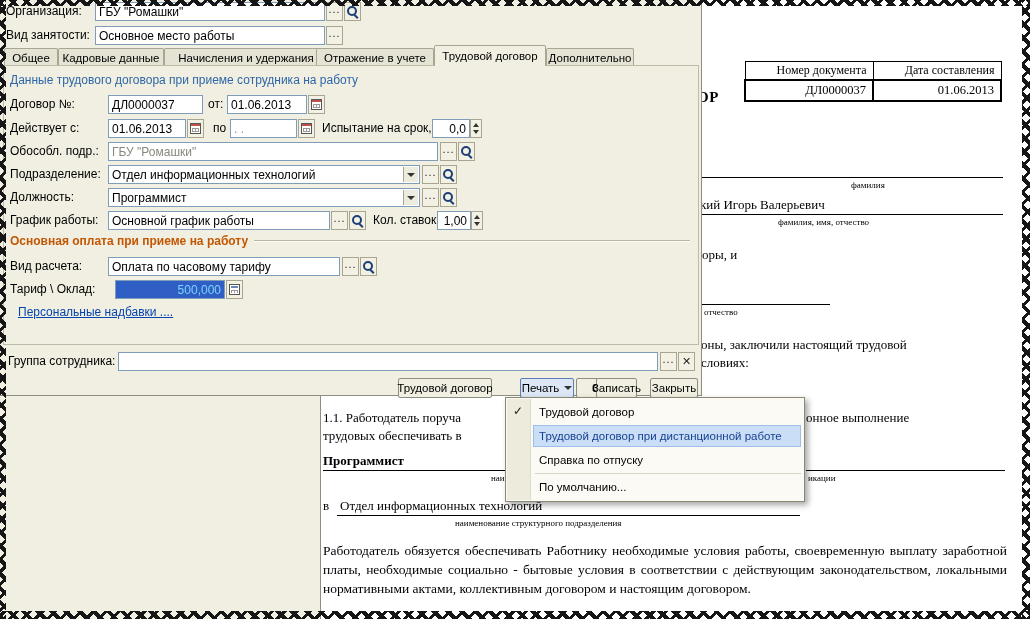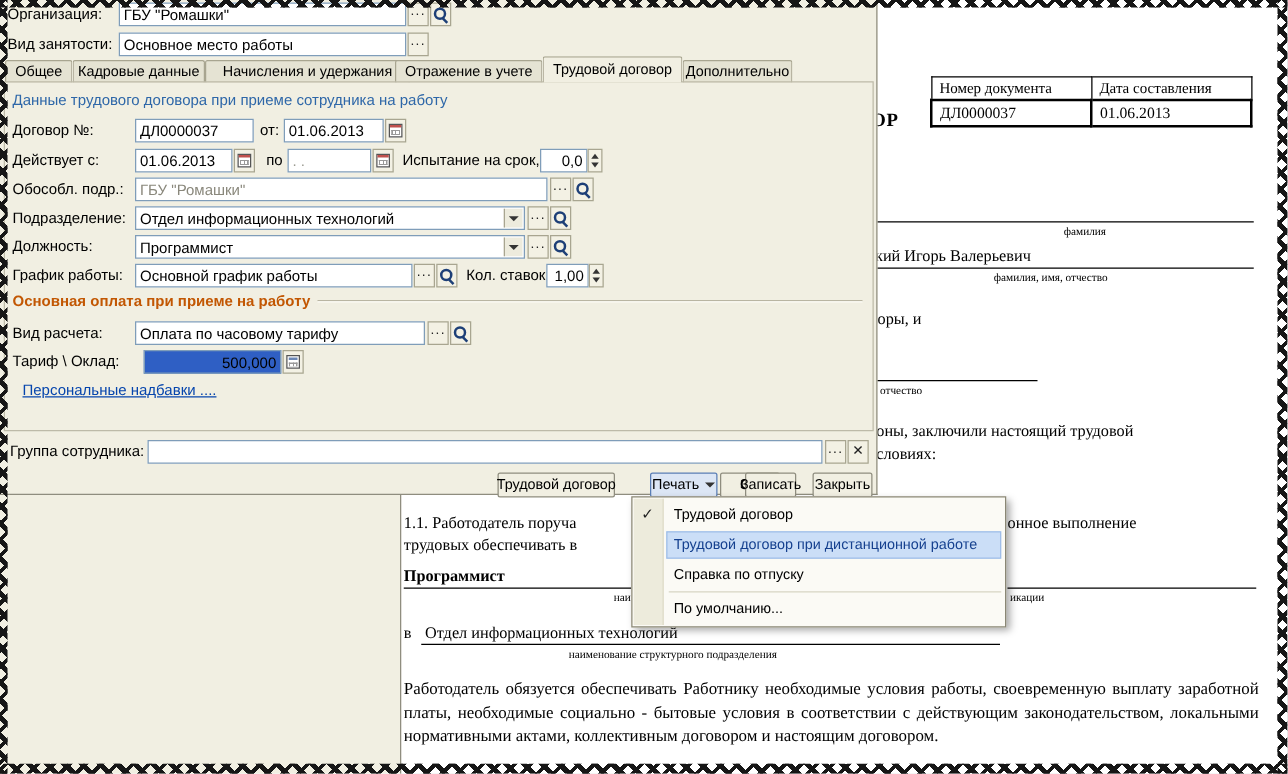--- a/index.html
+++ b/index.html
@@ -6,34 +6,34 @@
 body{margin:0;font-family:"Liberation Sans",sans-serif;background:#888}
 #screen{position:relative;width:1030px;height:619px;background:#fff;overflow:hidden}
 
 
 .doc{position:absolute;inset:0;background:#fff;font-family:"Liberation Serif",serif;color:#000}
 .dfrag{position:absolute;font-size:13px;white-space:nowrap}
 .dcap{position:absolute;font-size:9px;white-space:nowrap}
 .dline{position:absolute;height:1px;background:#000}
 .dpar{position:absolute;font-size:13.5px;line-height:19px;text-align:justify}
 .dtitle{position:absolute;font-weight:bold;font-size:15px;letter-spacing:.5px}
-table.dtbl{position:absolute;border-collapse:collapse;font-size:12px;text-align:left;background:#fff}
+table.dtbl{position:absolute;border-collapse:collapse;font-size:12px;text-align:right;background:#fff}
 .dtbl th{border:1px solid #000;font-weight:normal;padding:1px 6px;height:17px;width:128px}
 .dtbl td{border:2px solid #000;padding:2px 6px;font-size:12.5px;height:20px}
 
 
 .leftpanel{position:absolute;left:0;top:396px;width:321px;height:223px;background:#F1EFE2;border-right:1px solid #8f8d7f}
 
 
 .form{position:absolute;left:0;top:0;width:702px;height:396px;background:#F1EFE2;border-right:1px solid #8f8d7f;border-bottom:1px solid #8f8d7f;font-size:12px;z-index:10}
 .lbl{position:absolute;white-space:nowrap;font-size:12px;color:#000}
 .fld{position:absolute;height:19px;border:1px solid #7f9db9;background:#fff;display:flex;align-items:center;padding:0 3px;font-size:12px;white-space:nowrap;overflow:hidden}
 .fld.gray{color:#8a887c}
 .fld.dim{color:#9a9a90}
-.fld.sel{background:#2F5FC4;color:#000000;justify-content:flex-end}
+.fld.sel{background:#2F5FC4;color:#7dd3fc;justify-content:flex-end}
 .fld.num{justify-content:flex-end}
 .sbtn{position:absolute;width:17px;height:19px;border:1px solid #a8a590;background:#F3F1E4;display:flex;align-items:center;justify-content:center;cursor:pointer}
 .dots{font-size:11px;line-height:6px;letter-spacing:1px;padding-bottom:6px;color:#222}
 .lens{width:13px;height:13px;position:relative;display:inline-block}
 .lens::before{content:"";position:absolute;left:1px;top:1px;width:6px;height:6px;border:2px solid #1d3f77;border-radius:50%}
 .lens::after{content:"";position:absolute;left:9px;top:9px;width:5px;height:2px;background:#1d3f77;transform:rotate(45deg);transform-origin:0 0}
 .calico{width:11px;height:11px;border:1px solid #555;position:relative;background:#fff}
 .calico::before{content:"";position:absolute;left:0;right:0;top:0;height:2px;background:#c0504d}
 .calico::after{content:"";position:absolute;left:1px;right:1px;top:4px;bottom:1px;background:repeating-linear-gradient(to right,#999 0 1px,transparent 1px 3px),repeating-linear-gradient(to bottom,#999 0 1px,transparent 1px 3px)}
 .calcico{width:11px;height:11px;border:1px solid #555;position:relative;background:#fff}
@@ -90,21 +90,21 @@
     </tbody>
       </table>
 
     <div class="dtitle" style="left:697px;top:89px">ОР</div>
 
     <div class="dline" style="left:700px;top:177px;width:303px"></div>
     <div class="dcap" style="left:851px;top:180px">фамилия</div>
 
     <div class="dfrag" style="left:700px;top:197px">кий Игорь Валерьевич</div>
     <div class="dline" style="left:700px;top:214px;width:303px"></div>
-    <div class="dcap" style="left:795px;top:217px">фамилия, имя, отчество</div>
+    <div class="dcap" style="left:778px;top:217px">фамилия, имя, отчество</div>
 
     <div class="dfrag" style="left:702px;top:247px">оры, и</div>
 
     <div class="dline" style="left:700px;top:304px;width:130px"></div>
     <div class="dcap" style="left:704px;top:307px">отчество</div>
 
     <div class="dfrag" style="left:701px;top:337px">оны, заключили настоящий трудовой</div>
     <div class="dfrag" style="left:701px;top:355px">словиях:</div>
 
     <div class="dfrag" style="left:323px;top:410px">1.1. Работодатель поруча</div>

